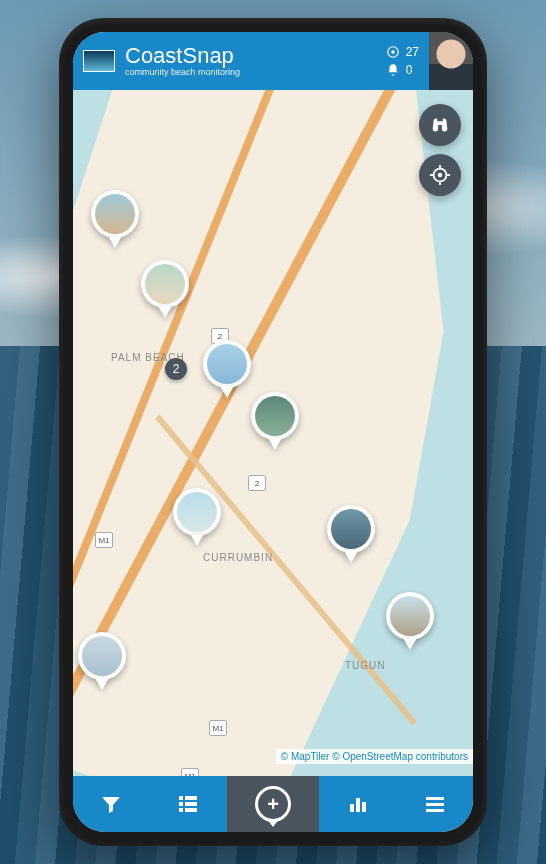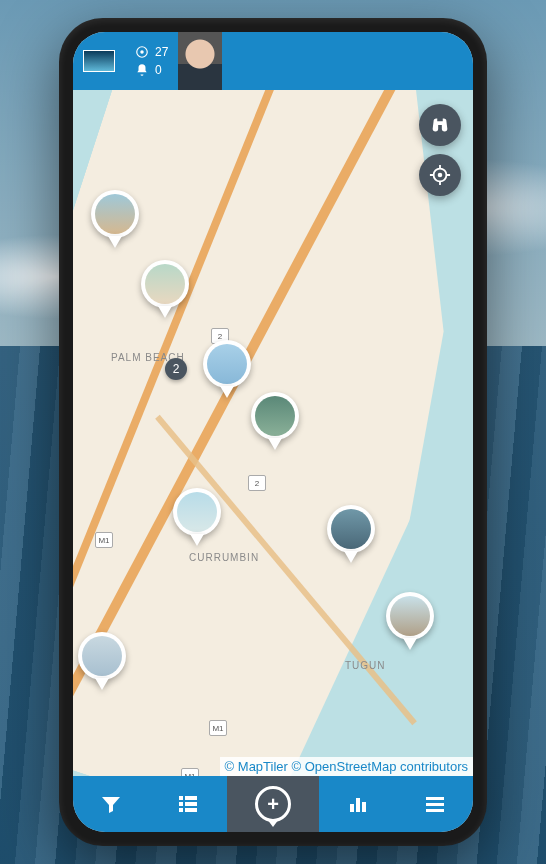--- a/index.html
+++ b/index.html
@@ -75,21 +75,21 @@
   .pin .tail { position:absolute; bottom:0; left:50%; transform:translateX(-50%);
     width:0; height:0; border-left:7px solid transparent; border-right:7px solid transparent;
     border-top:12px solid #fff; filter:drop-shadow(0 2px 3px rgba(0,0,0,.25)); }
   .badge { position:absolute; width:22px; height:22px; border-radius:50%;
     background:#4a5560; color:#fff; font-size:12px; display:flex;
     align-items:center; justify-content:center; box-shadow:0 2px 4px rgba(0,0,0,.3); }
   .shield { position:absolute; width:18px; height:16px; background:#fff;
     border:1px solid #aaa; border-radius:2px; font-size:8px; color:#555;
     display:flex; align-items:center; justify-content:center; }
   
-  .attrib { position:absolute; bottom:0; right:0; font-size:13px;
+  .attrib { position:absolute; bottom:12px; right:0; font-size:10px;
     background:rgba(255,255,255,.85); padding:2px 5px; color:#1988c8; }
   
   .nav { position:absolute; bottom:0; left:0; right:0; height:56px;
     background:#1988c8; display:flex; }
   .nav-btn { flex:1; display:flex; align-items:center; justify-content:center; }
   .nav-btn svg { width:24px; height:24px; fill:#fff; }
   .nav-center { flex:1.2; background:#4a5560; }
   .nav-center .ring { width:36px; height:36px; border:3px solid #fff; border-radius:50%;
     display:flex; align-items:center; justify-content:center; position:relative; }
   .nav-center .ring::after { content:""; position:absolute; bottom:-8px; left:50%;
@@ -101,20 +101,24 @@
 <body>
 
 <div class="bg-clouds"></div>
 <div class="bg-ocean"></div>
 
 <div class="phone">
   <div class="screen">
 
     <div class="header">
       <div class="logo-icon"></div>
+      <div class="title-block">
+        <div class="app-title">CoastSnap</div>
+        <div class="app-sub">community beach monitoring</div>
+      </div>
       <div class="stats">
         <div class="stat">
           <svg viewBox="0 0 24 24">
               <circle cx="12" cy="12" r="9" fill="none" stroke="#fff" stroke-width="2"></circle>
               <circle cx="12" cy="12" r="3"></circle>
             </svg>
           <span>27</span>
         </div>
         <div class="stat">
           <svg viewBox="0 0 24 24">
@@ -127,21 +131,21 @@
     </div>
 
     <div class="map">
       <div class="land"></div>
       <div class="road r1"></div>
       <div class="road r2"></div>
       <div class="road r3"></div>
 
       <div id="places">
           <div class="place-label" style="left: 38px; top: 262px;">PALM BEACH</div>
-          <div class="place-label" style="left: 116px; top: 462px;">CURRUMBIN</div>
+          <div class="place-label" style="left: 130px; top: 462px;">CURRUMBIN</div>
           <div class="place-label" style="left: 272px; top: 530px; margin-top: 40px;">TUGUN</div>
         </div>
       <div id="shields">
           <div class="shield" style="left: 138px; top: 238px;">2</div>
           <div class="shield" style="left: 175px; top: 385px;">2</div>
           <div class="shield" style="left: 22px; top: 442px;">M1</div>
           <div class="shield" style="left: 136px; top: 630px;">M1</div>
           <div class="shield" style="left: 108px; top: 678px;">M1</div>
         </div>
       <div id="pins">

